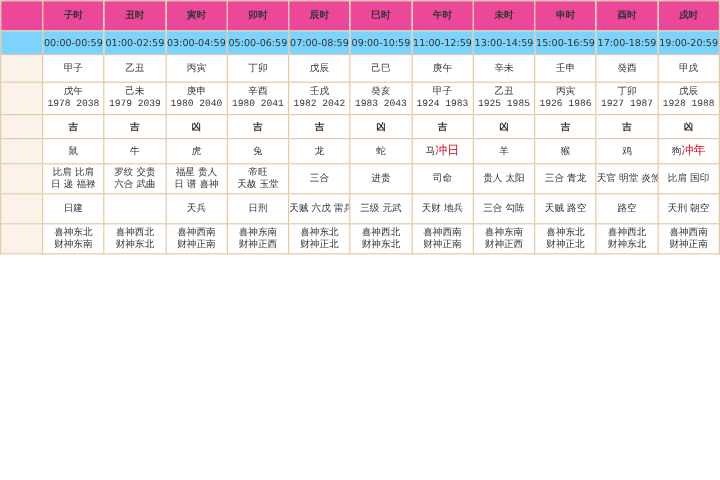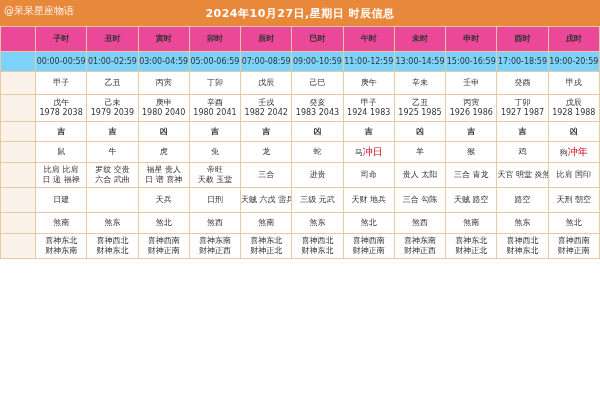--- a/index.html
+++ b/index.html
@@ -84,20 +84,21 @@
     color: #333;
   }
   .r-shen td {
     font-size: 8px;
     height: 18px;
   }
   .r-year td {
     font-size: 7px;
     height: 24px;
     line-height: 1.35;
+    font-family: Liberation Mono, monospace;
   }
   .r-jixiong td {
     font-size: 9px;
     height: 17px;
     font-weight: bold;
   }
   .r-zodiac td {
     font-size: 9px;
     height: 18px;
   }
@@ -127,24 +128,20 @@
   .ji { color: #d0021b; }
   .xiong { color: #2f7d32; }
   .chong { color: #d0021b; font-size: 10px; }
   .two-line span { display: block; }
 </style>
 </head>
 <body>
 
 <div class="page">
 
-  <div class="header">
-    <span class="watermark">@呆呆星座物语</span>
-    <span class="header-title">2024年10月27日,星期日 时辰信息</span>
-  </div>
 
   <table class="grid">
     <tbody>
       <tr class="r-hour">
         <td class="rowhead">&nbsp;</td>
         <td>子时</td>
         <td>丑时</td>
         <td>寅时</td>
         <td>卯时</td>
         <td>辰时</td>
@@ -315,34 +312,20 @@
         <td>天贼 六戊 雷兵</td>
         <td>三级 元武</td>
         <td>天财 地兵</td>
         <td>三合 勾陈</td>
         <td>天贼 路空</td>
         <td>路空</td>
         <td>天刑 朝空</td>
       </tr>
 
 
-      <tr class="r-chongsha">
-        <td class="rowhead">&nbsp;</td>
-        <td>煞南</td>
-        <td>煞东</td>
-        <td>煞北</td>
-        <td>煞西</td>
-        <td>煞南</td>
-        <td>煞东</td>
-        <td>煞北</td>
-        <td>煞西</td>
-        <td>煞南</td>
-        <td>煞东</td>
-        <td>煞北</td>
-      </tr>
 
       <tr class="r-caishen two-line">
         <td class="rowhead">&nbsp;</td>
         <td>
             <span>喜神东北</span>
             <span>财神东南</span>
           </td>
         <td>
             <span>喜神西北</span>
             <span>财神东北</span>

